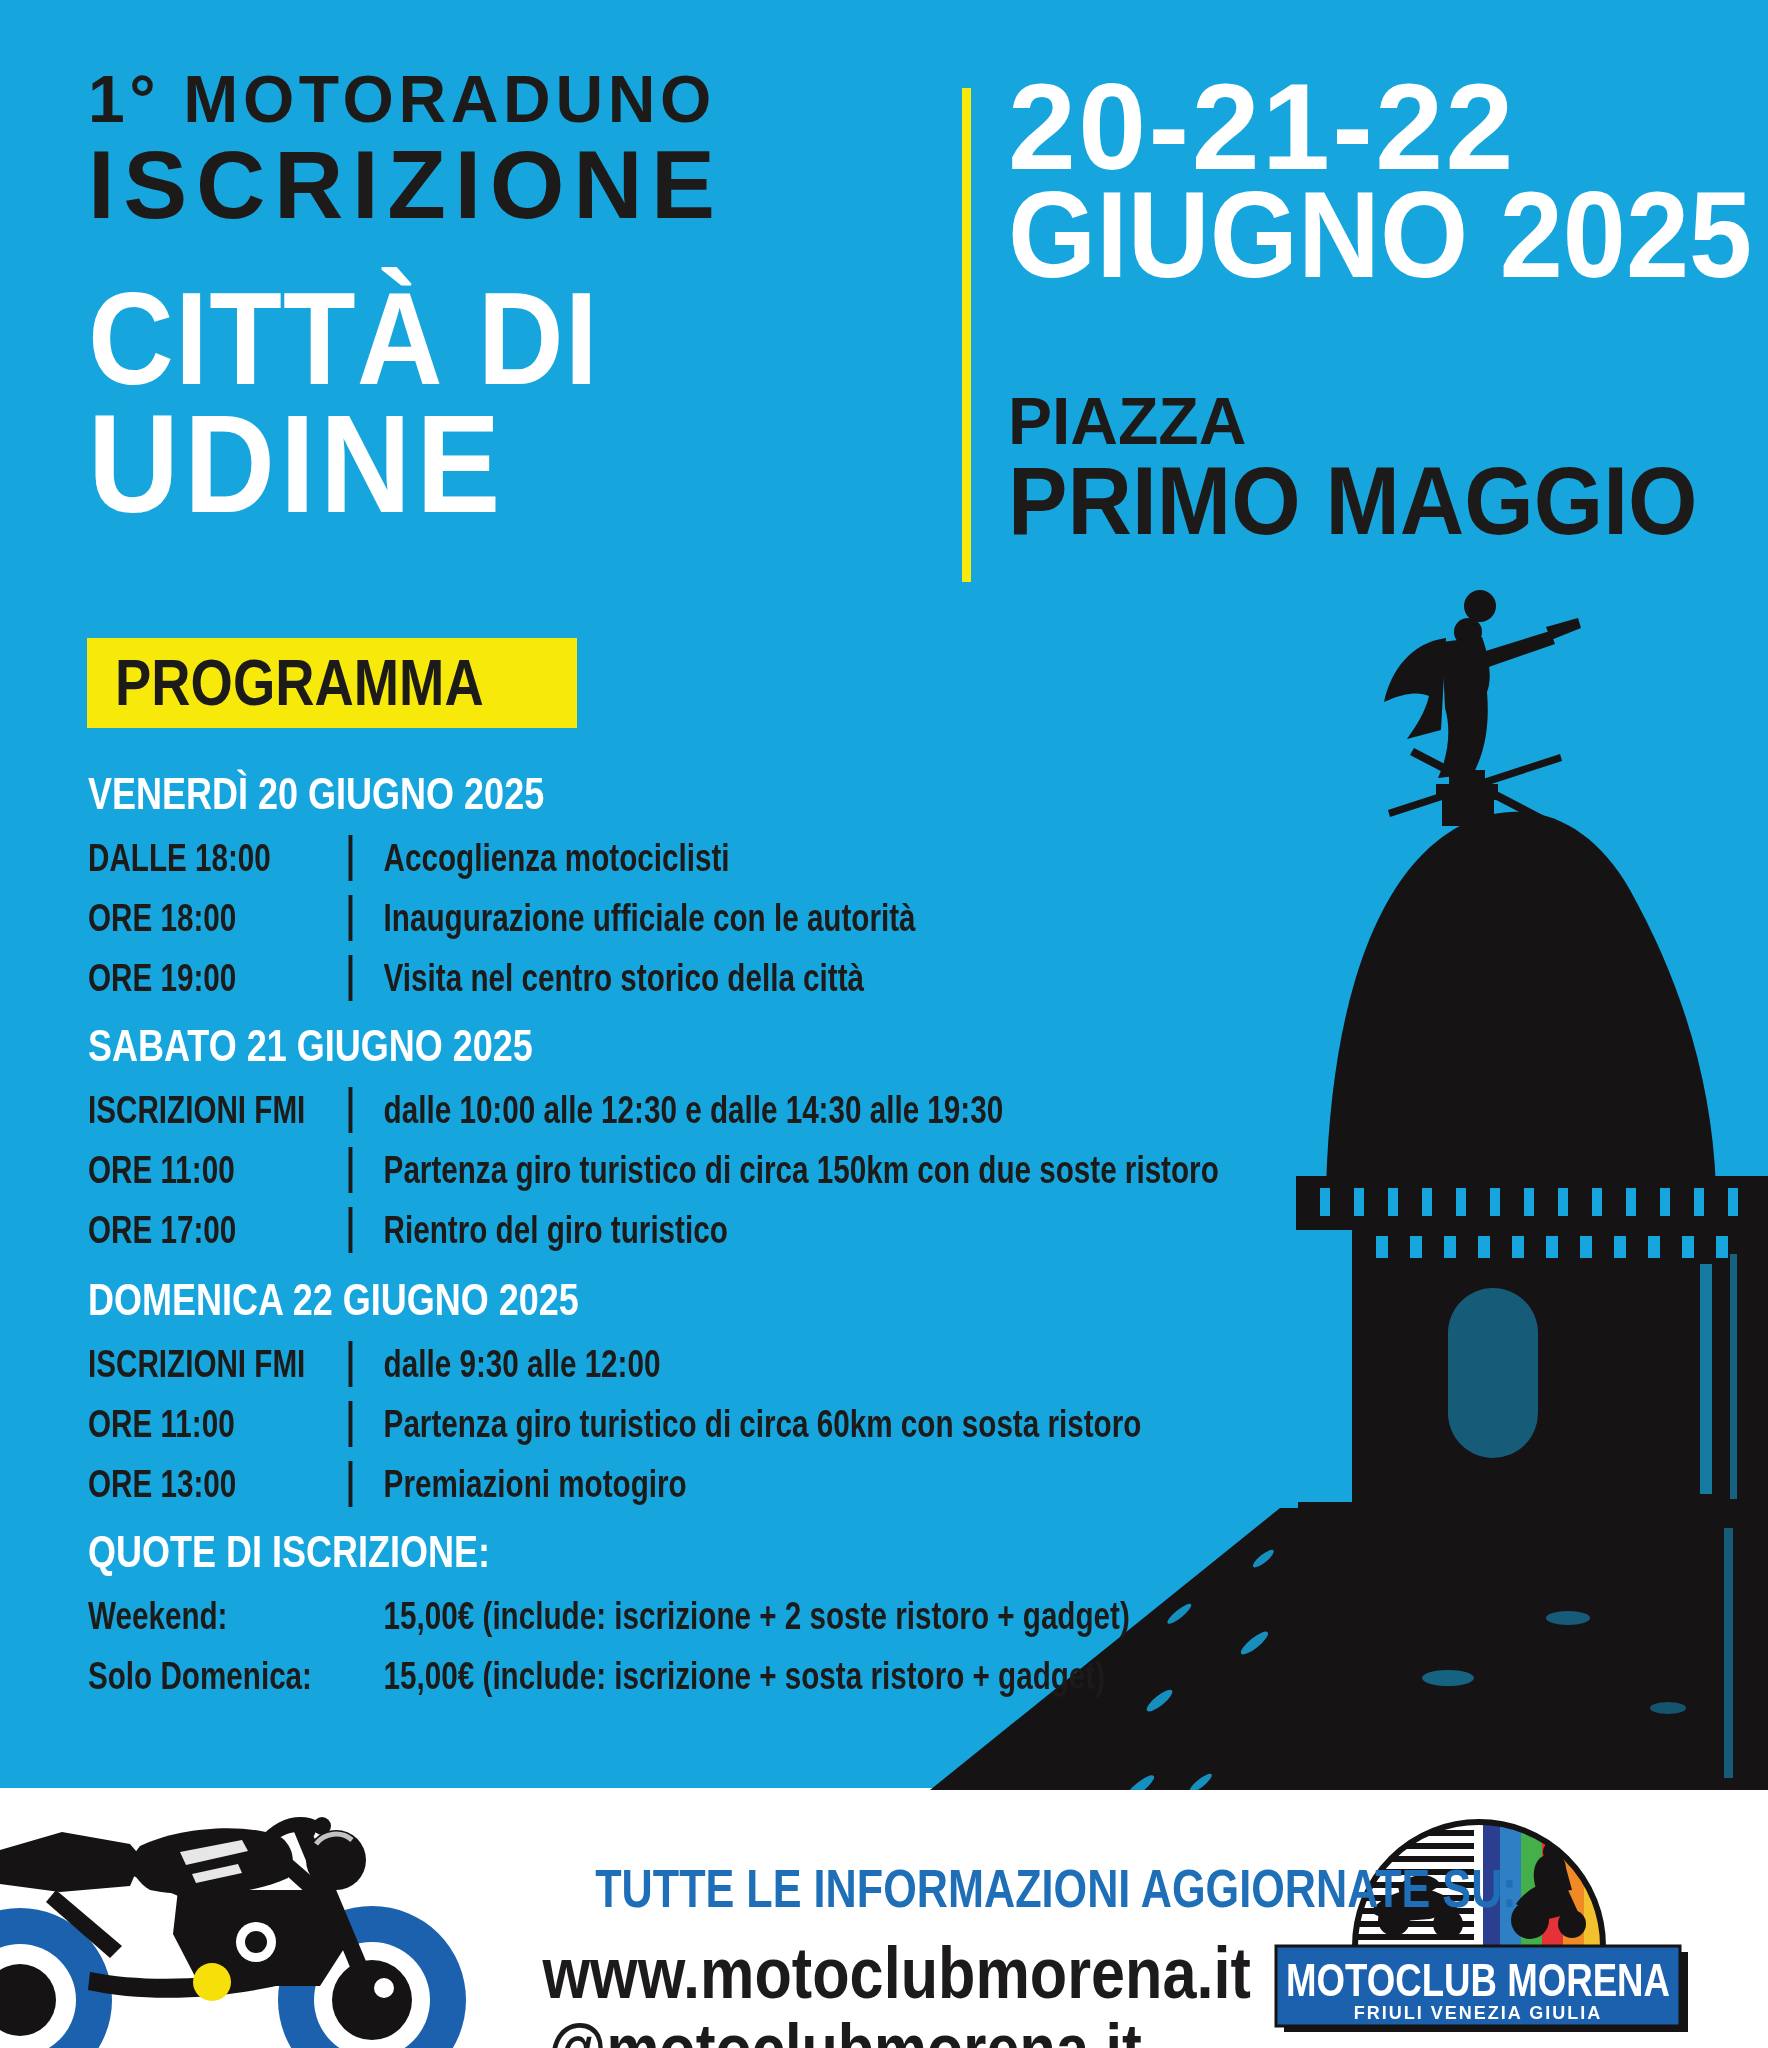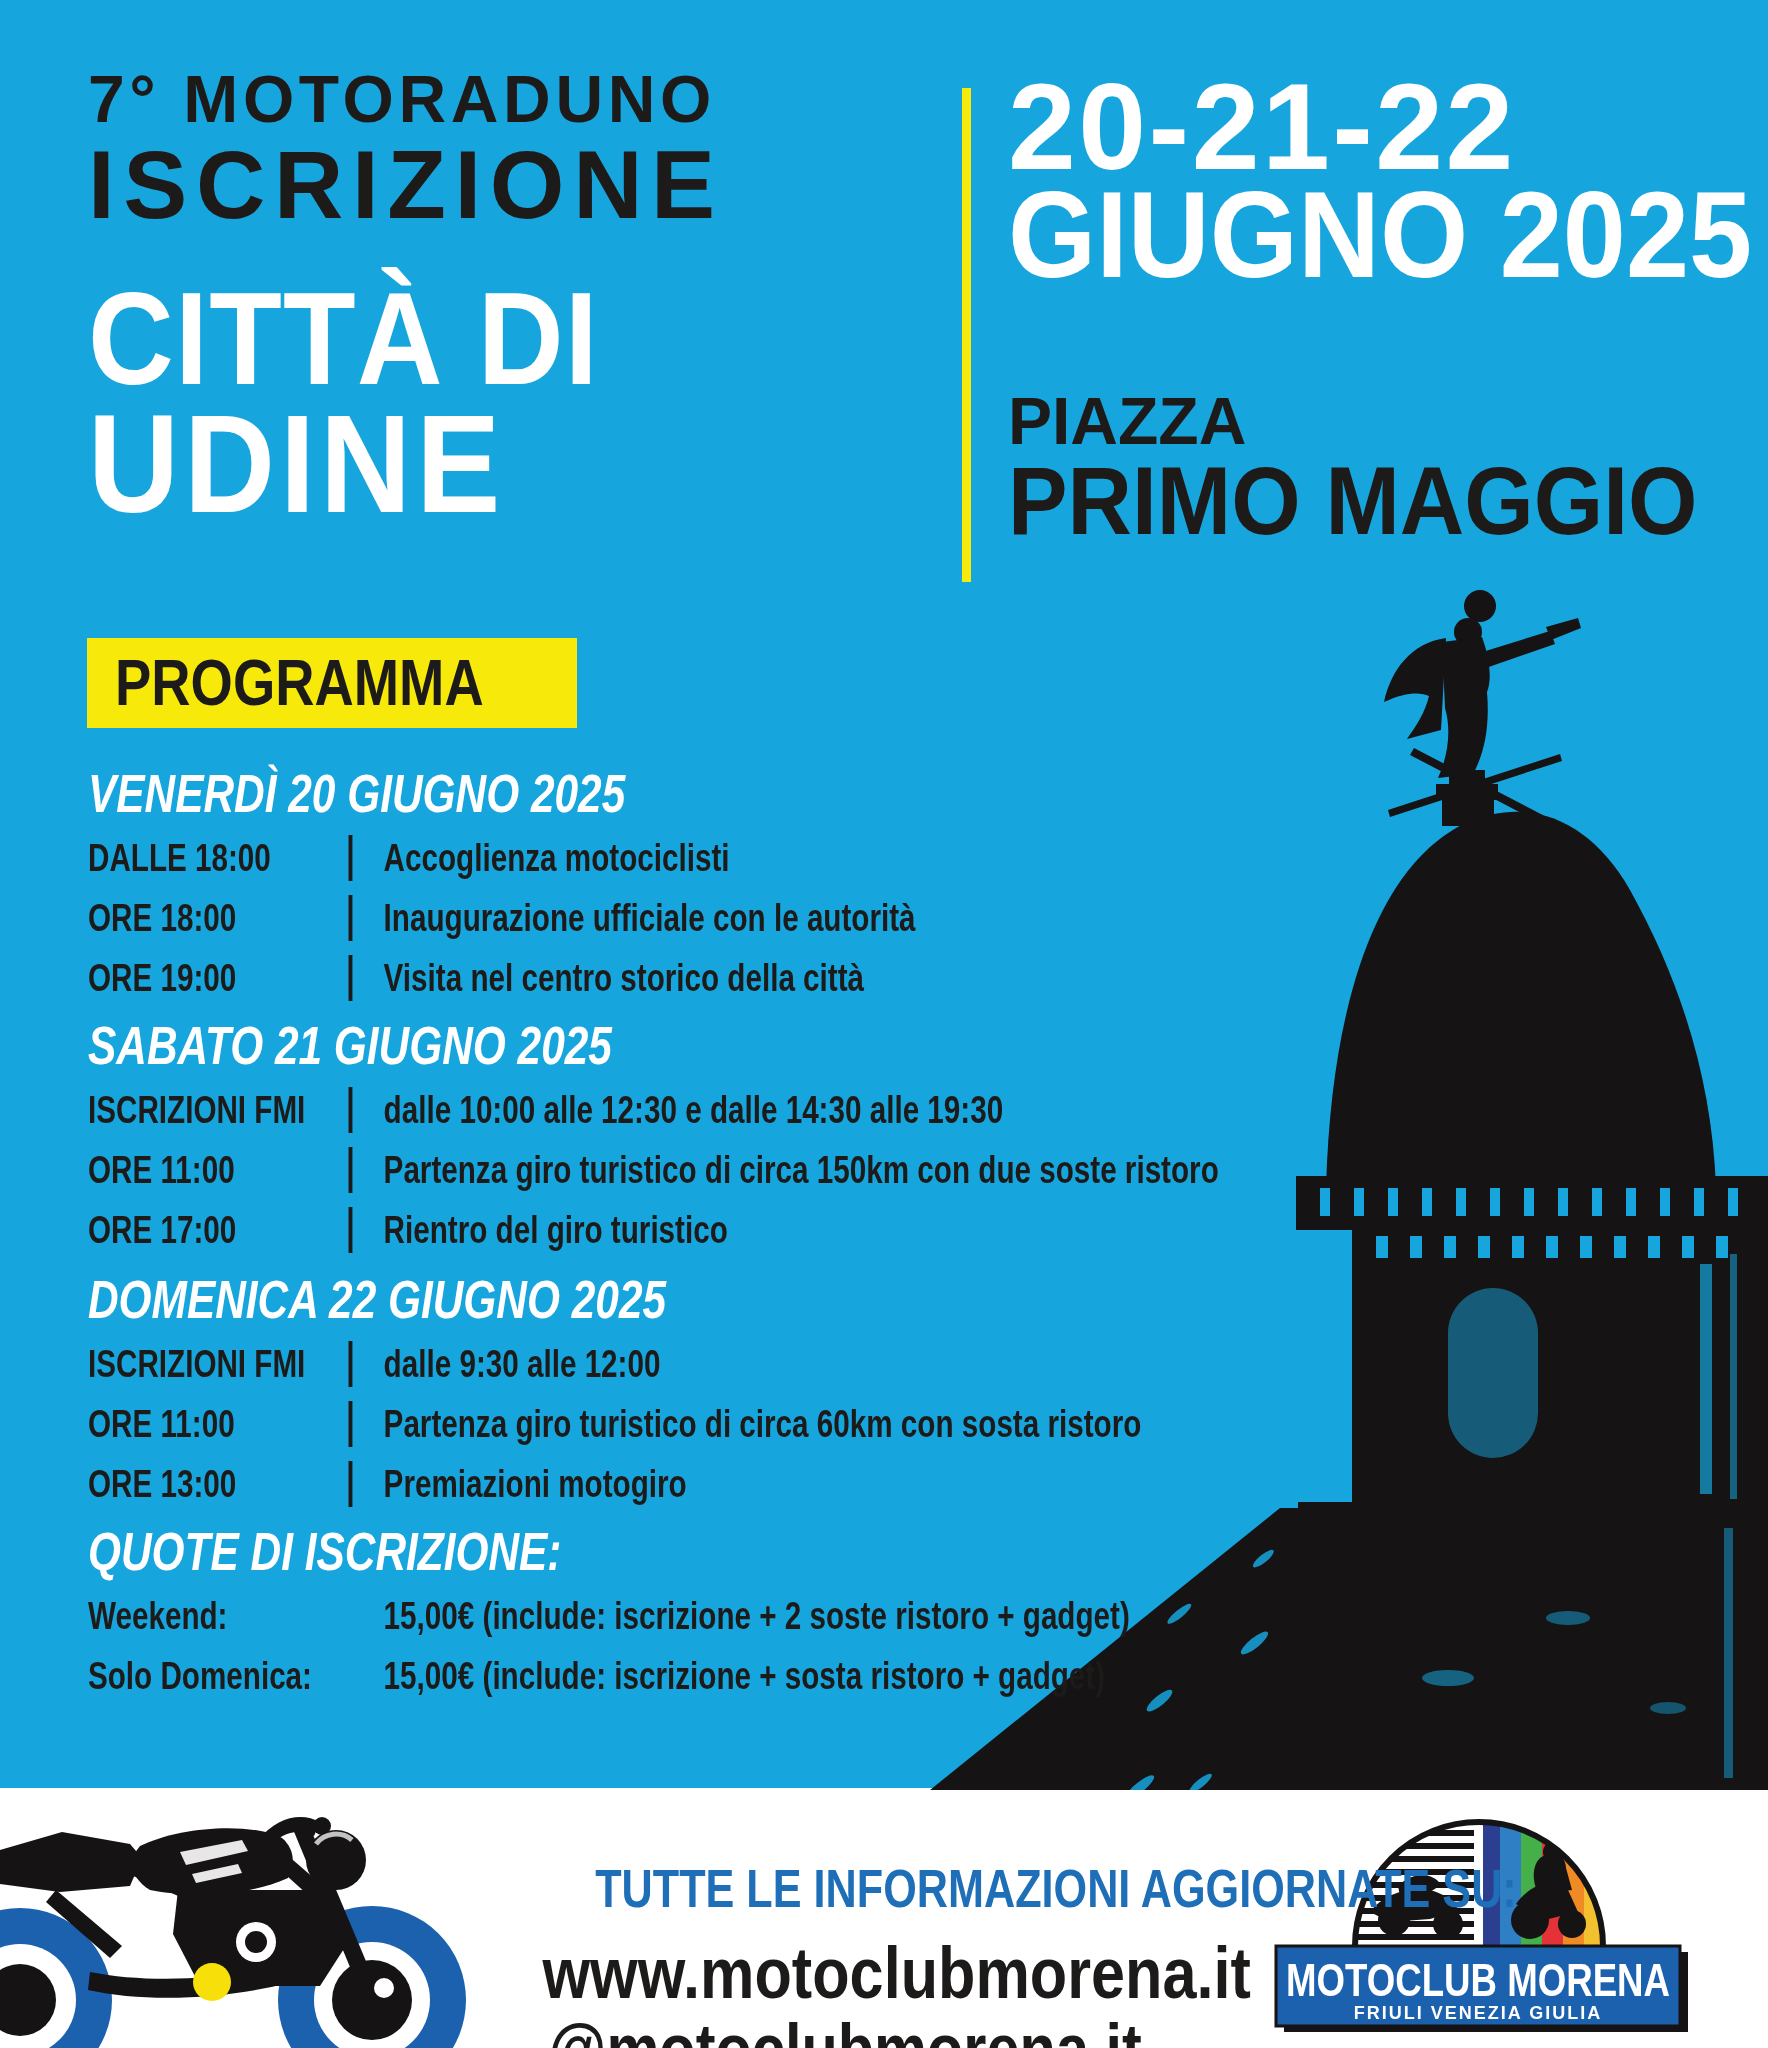--- a/index.html
+++ b/index.html
@@ -35,21 +35,21 @@
   .d2{font-size:122px;line-height:110px;}
   .v1{font-size:66px;line-height:62px;margin-top:100px;color:var(--ink-black);}
   .v2{font-size:96px;line-height:98px;color:var(--ink-black);}
 
   
   .programma{left:87px;top:638px;background:var(--accent-yellow);color:var(--ink-black);
     font-size:64px;line-height:64px;padding:13px 28px;text-align:right;}
 
   
   .psec{left:88px;width:1330px;z-index:2;}
-  .sec-h{height:56px;font-size:53px;line-height:56px;color:var(--white);margin-bottom:6px;font-style:italic;}
+  .sec-h{height:56px;font-size:45px;line-height:56px;color:var(--white);margin-bottom:6px;}
   .fees .sec-h{color:var(--white);}
   .row{display:flex;align-items:center;height:60px;transform:scaleX(.78);transform-origin:0 50%;
     font-size:38px;color:var(--ink-black);}
   .rl{width:330px;flex:0 0 330px;}
   .pipe{width:0;height:46px;border-left:5px solid var(--ink-black);margin:0 40px 0 4px;}
   .rd{white-space:nowrap;}
   .fee-row .rd{margin-left:49px;}
 
   
   .footer-bar{left:0;top:1788px;width:1768px;height:260px;background:var(--white);}
@@ -63,21 +63,21 @@
   .tower{left:828px;top:558px;z-index:1;}
   .moto{left:0px;top:1794px;z-index:2;}
   .logo{left:1272px;top:1800px;z-index:2;}
 </style>
 </head>
 <body>
 
 <div class="poster">
 
   <div class="abs title-block">
-    <div class="t1 nw">7° MOTORADUNO</div>
+    <div class="t1 nw">1° MOTORADUNO</div>
     <div class="t2 nw">ISCRIZIONE</div>
     <div class="t3"><span class="sx sx90">CITTÀ DI</span></div>
     <div class="t4"><span class="sx sx90">UDINE</span></div>
   </div>
 
   <div class="abs divider"></div>
 
   <div class="abs date-block">
     <div class="d1 nw">20-21-22</div>
     <div class="d2"><span class="sx sx93">GIUGNO 2025</span></div>

